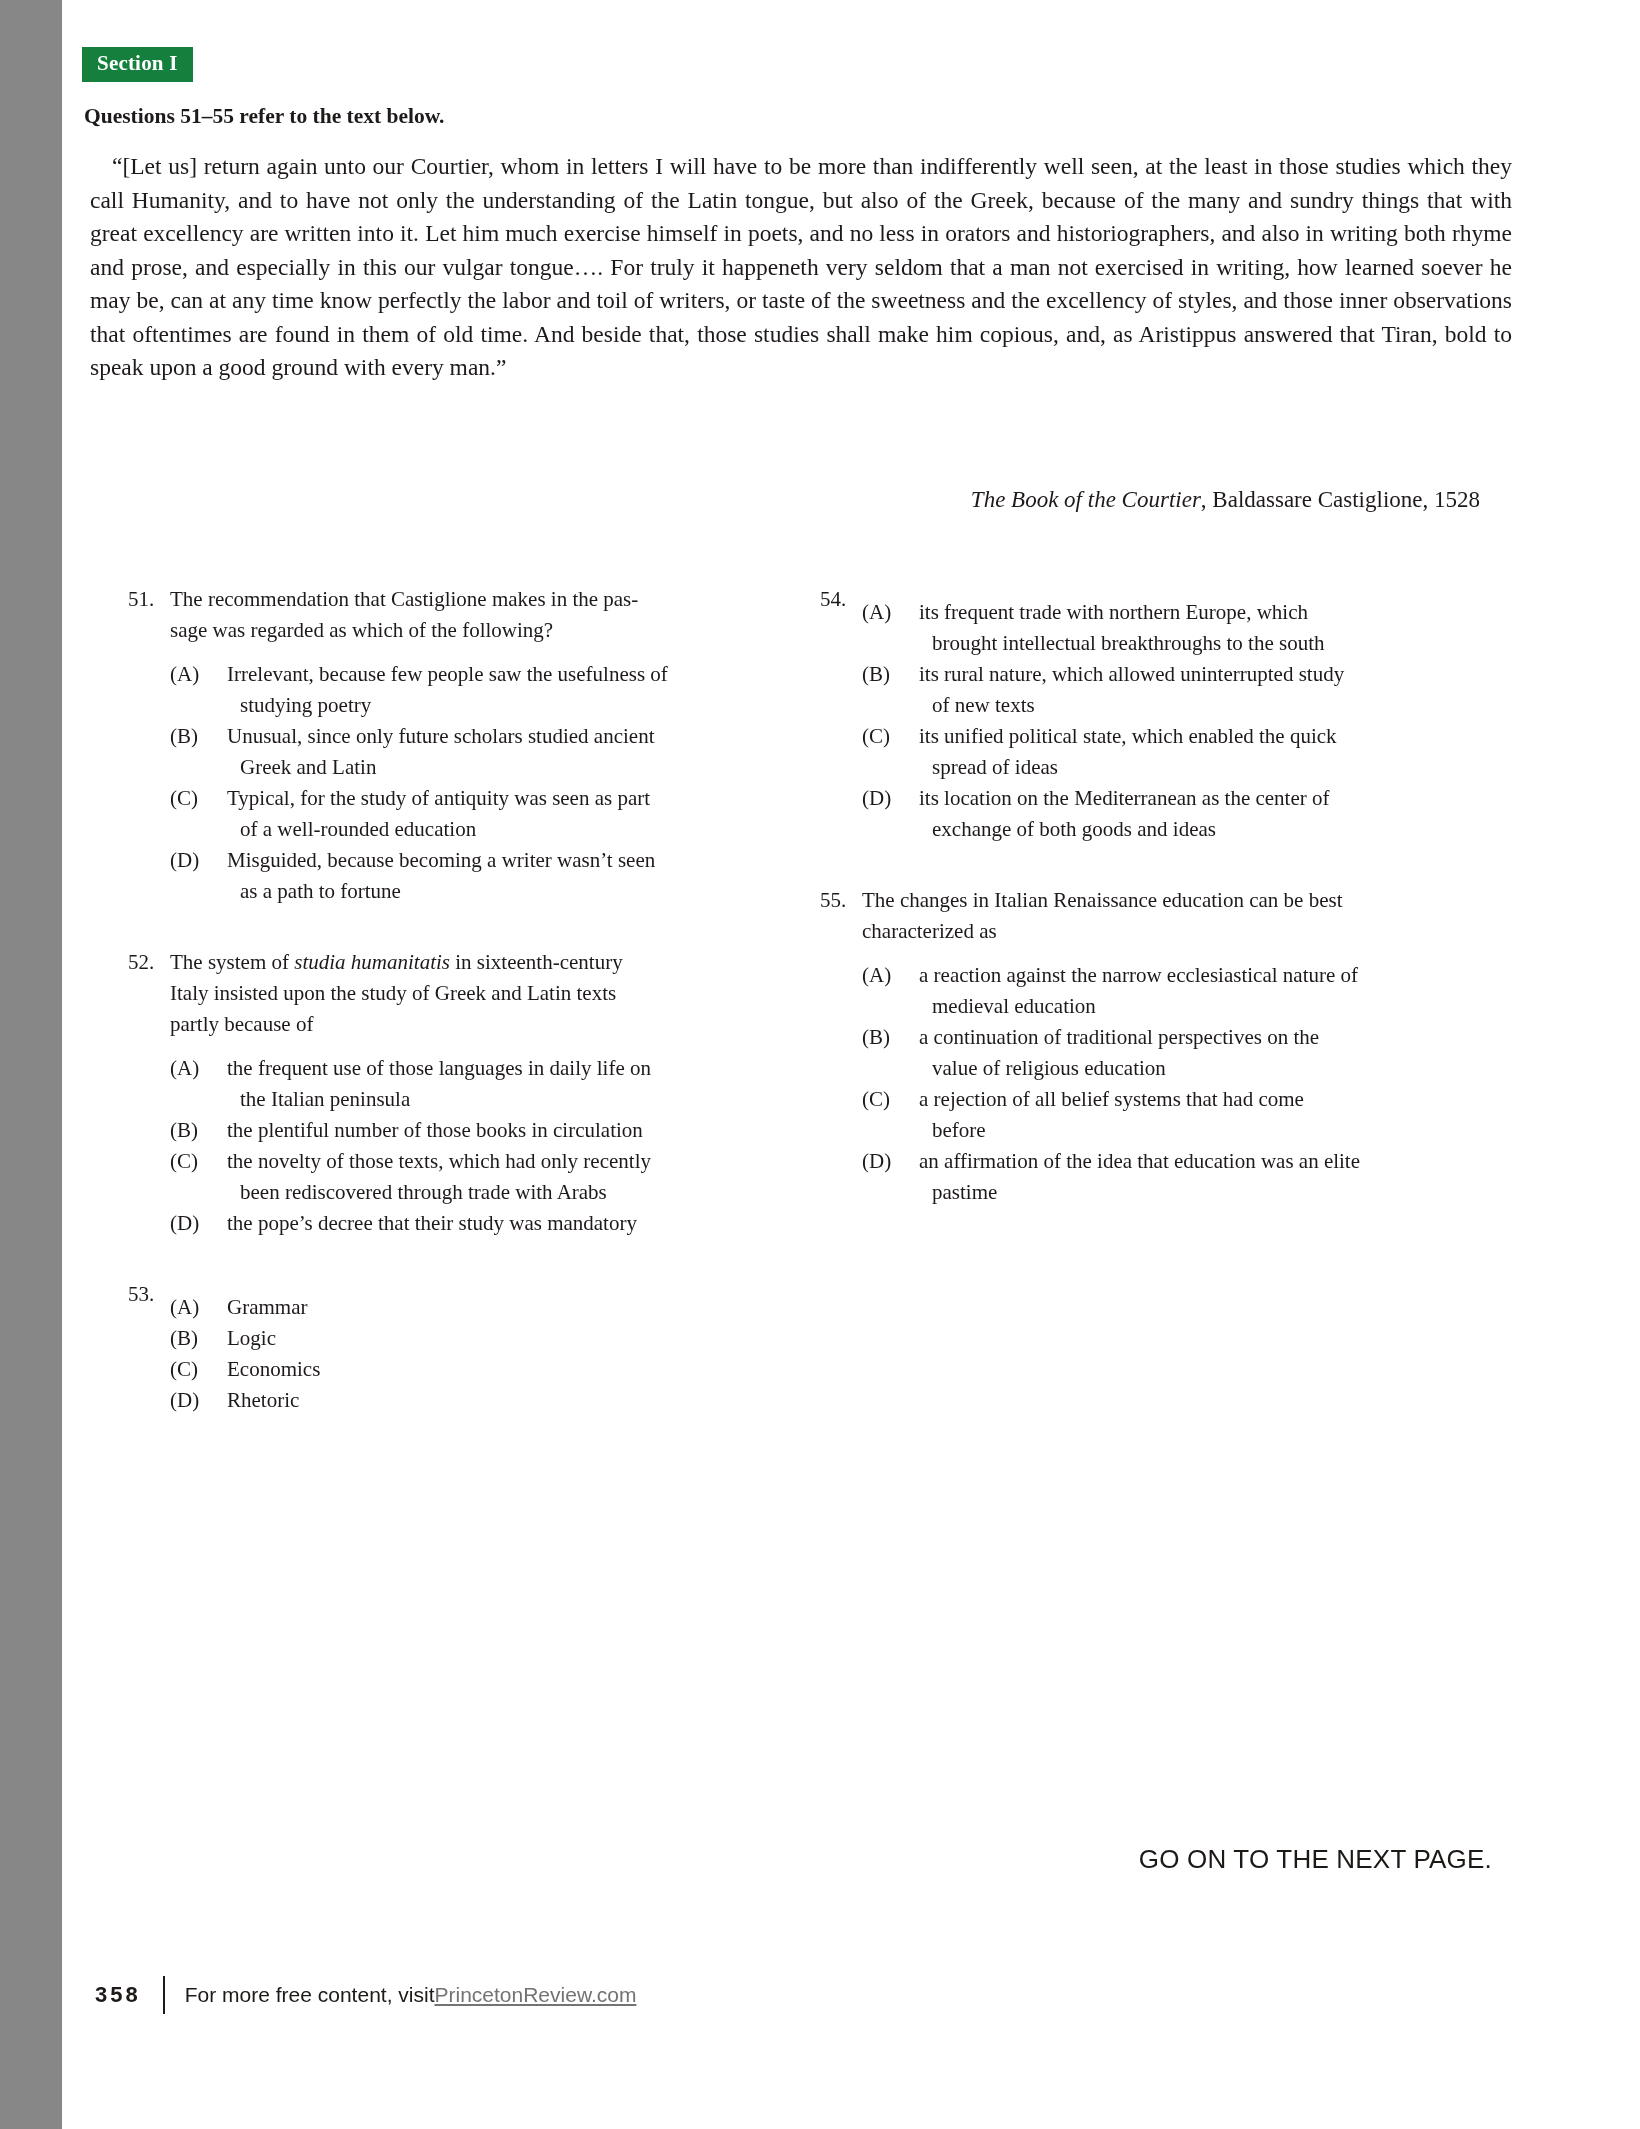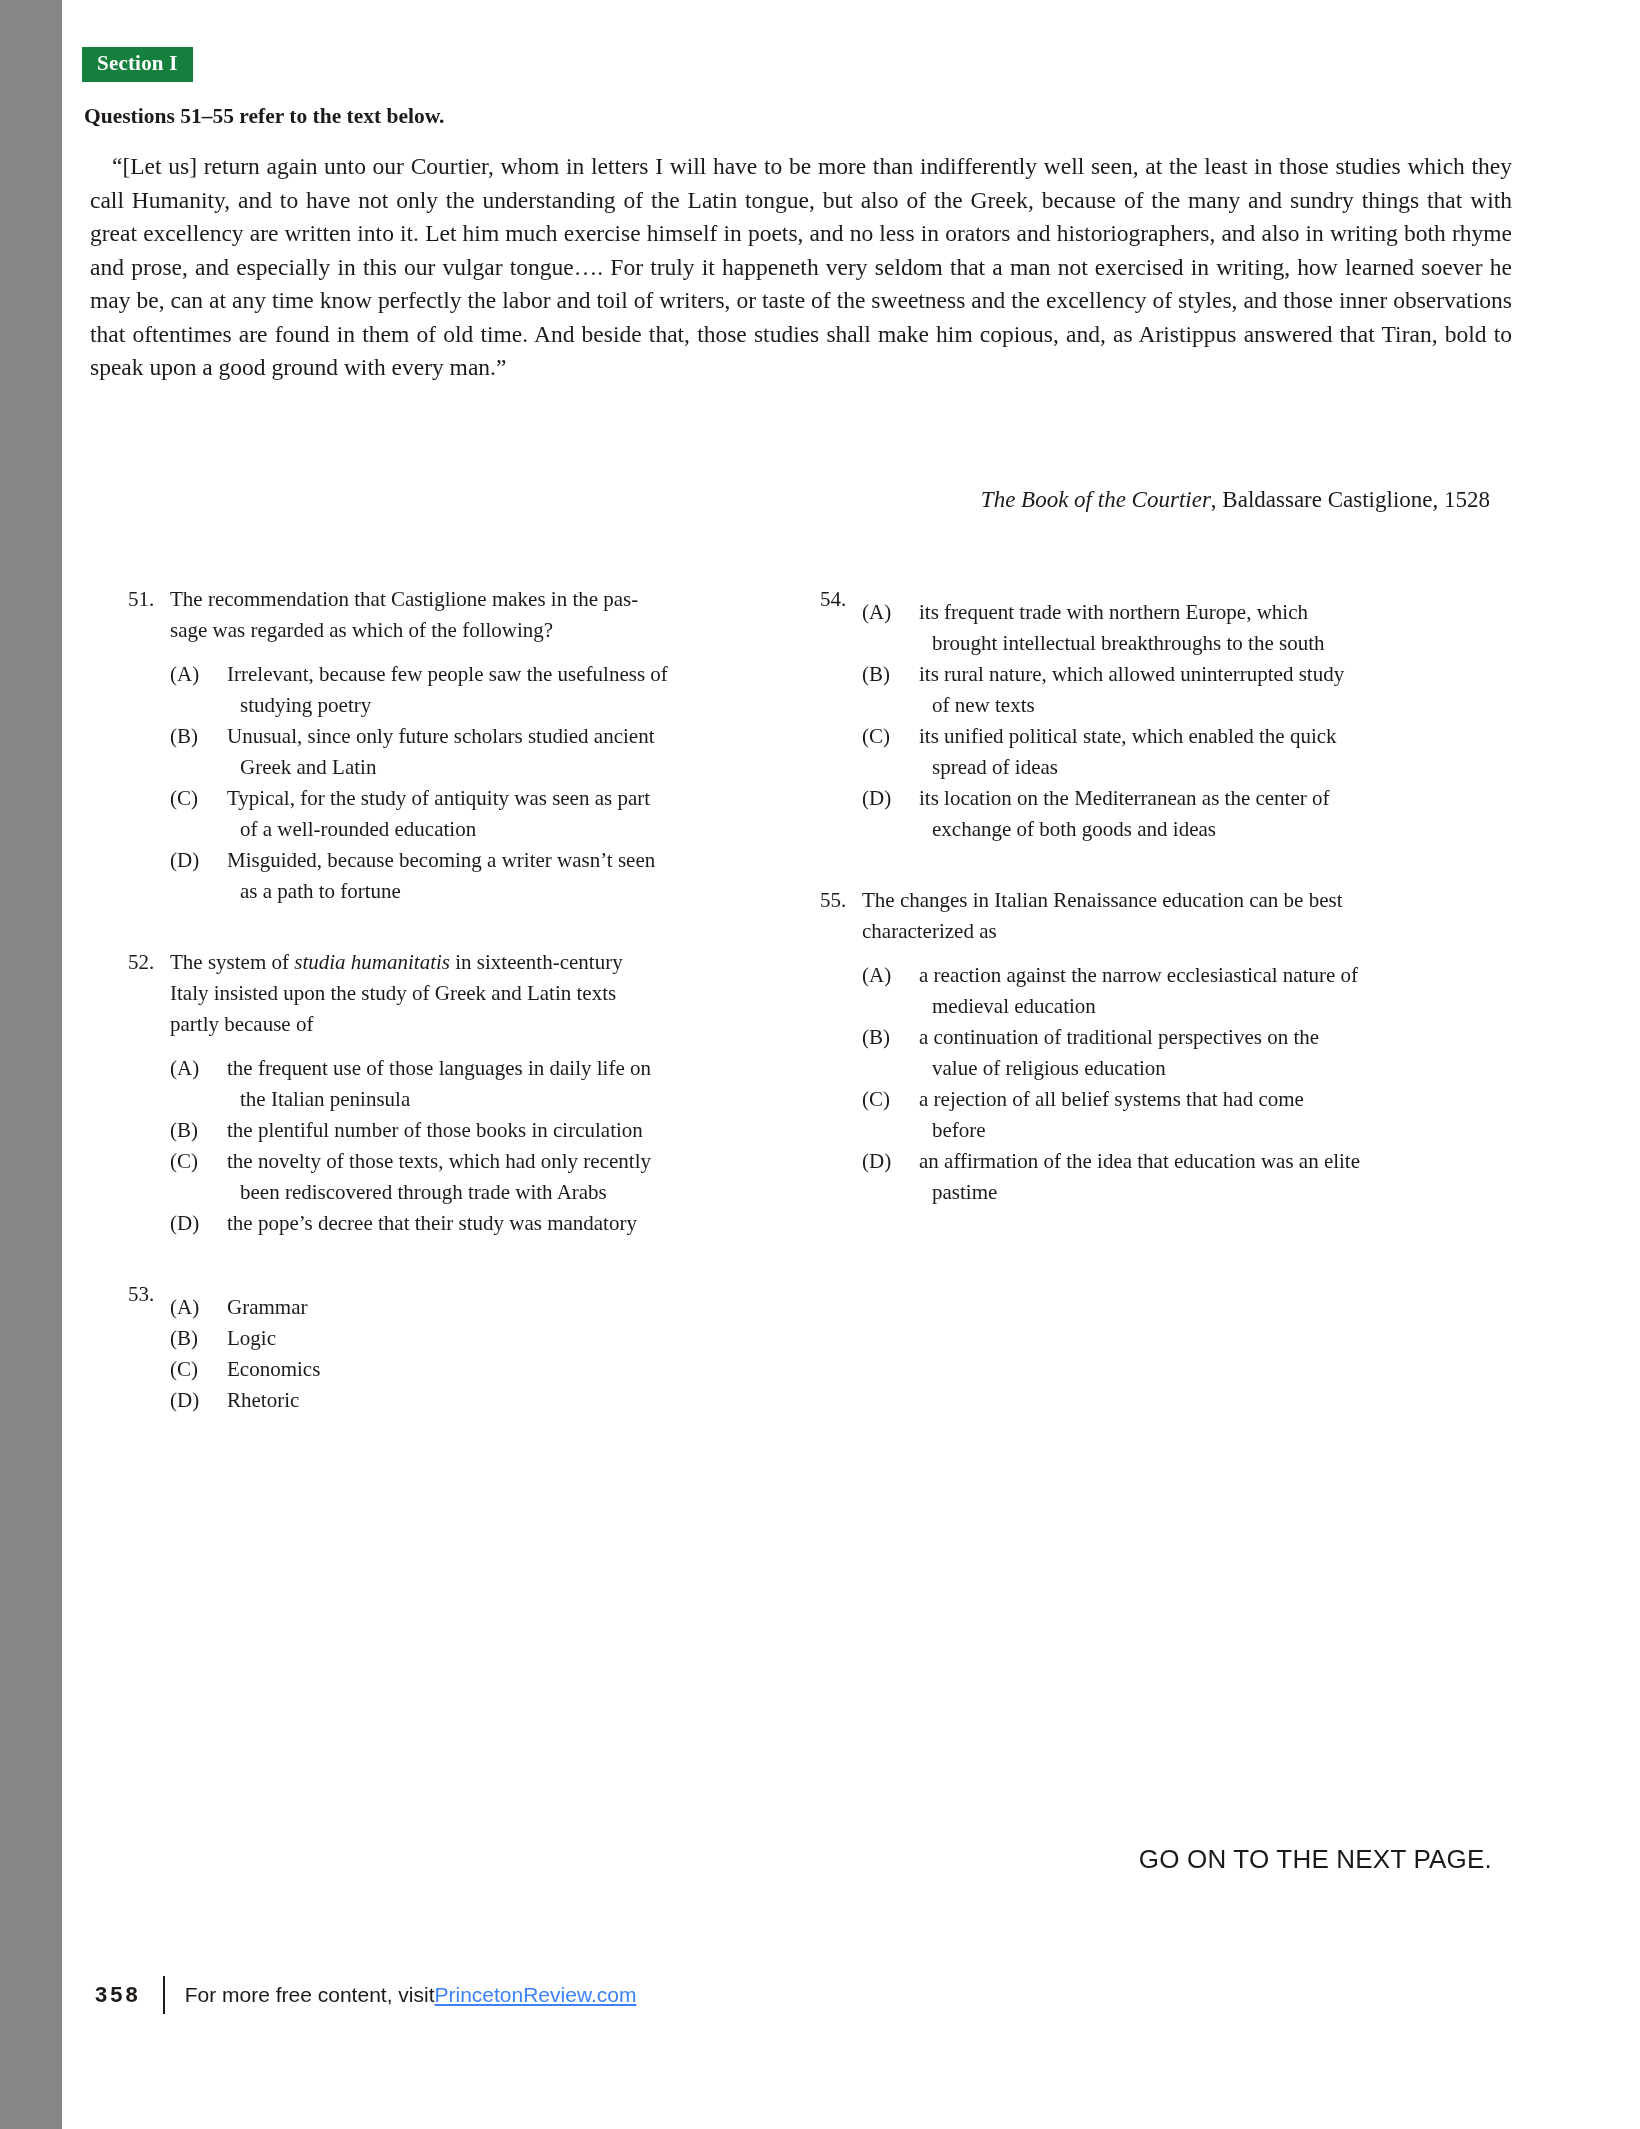--- a/index.html
+++ b/index.html
@@ -26,21 +26,21 @@
   .questions-header {
     position: absolute; left: 84px; top: 104px;
     font-weight: bold; font-size: 21.5px;
   }
   .passage {
     position: absolute; left: 90px; top: 150px; width: 1422px;
     font-size: 23.5px; line-height: 33.5px;
     text-align: justify; text-indent: 22px;
   }
   .attribution {
-    position: absolute; right: 150px; top: 487px;
+    position: absolute; right: 160px; top: 487px;
     font-size: 23px;
   }
   .attribution i { font-style: italic; }
   .qcols {
     position: absolute; left: 128px; top: 584px;
     display: flex;
     font-size: 21px; line-height: 31px;
   }
   .col-left  { width: 650px; }
   .col-right { width: 662px; margin-left: 42px; }
@@ -71,21 +71,21 @@
   }
   .footer .page-number {
     font-weight: bold; font-size: 22px; letter-spacing: 3px;
   }
   .footer .divider {
     width: 2px; height: 38px; background: #1c1917;
     margin: 0 20px 0 22px;
   }
   .footer .footer-text { font-size: 21px; }
   .footer a.footer-link {
-    color: #3b82f6; text-decoration: underline; font-size: 21px;
+    color: #737373; text-decoration: underline; font-size: 21px;
   }
 </style>
 </head>
 <body>
 
 <div class="sidebar-rail"></div>
 
 <div class="section-box">Section I</div>
 
 <div class="questions-header">Questions 51–55 refer to the text below.</div>

